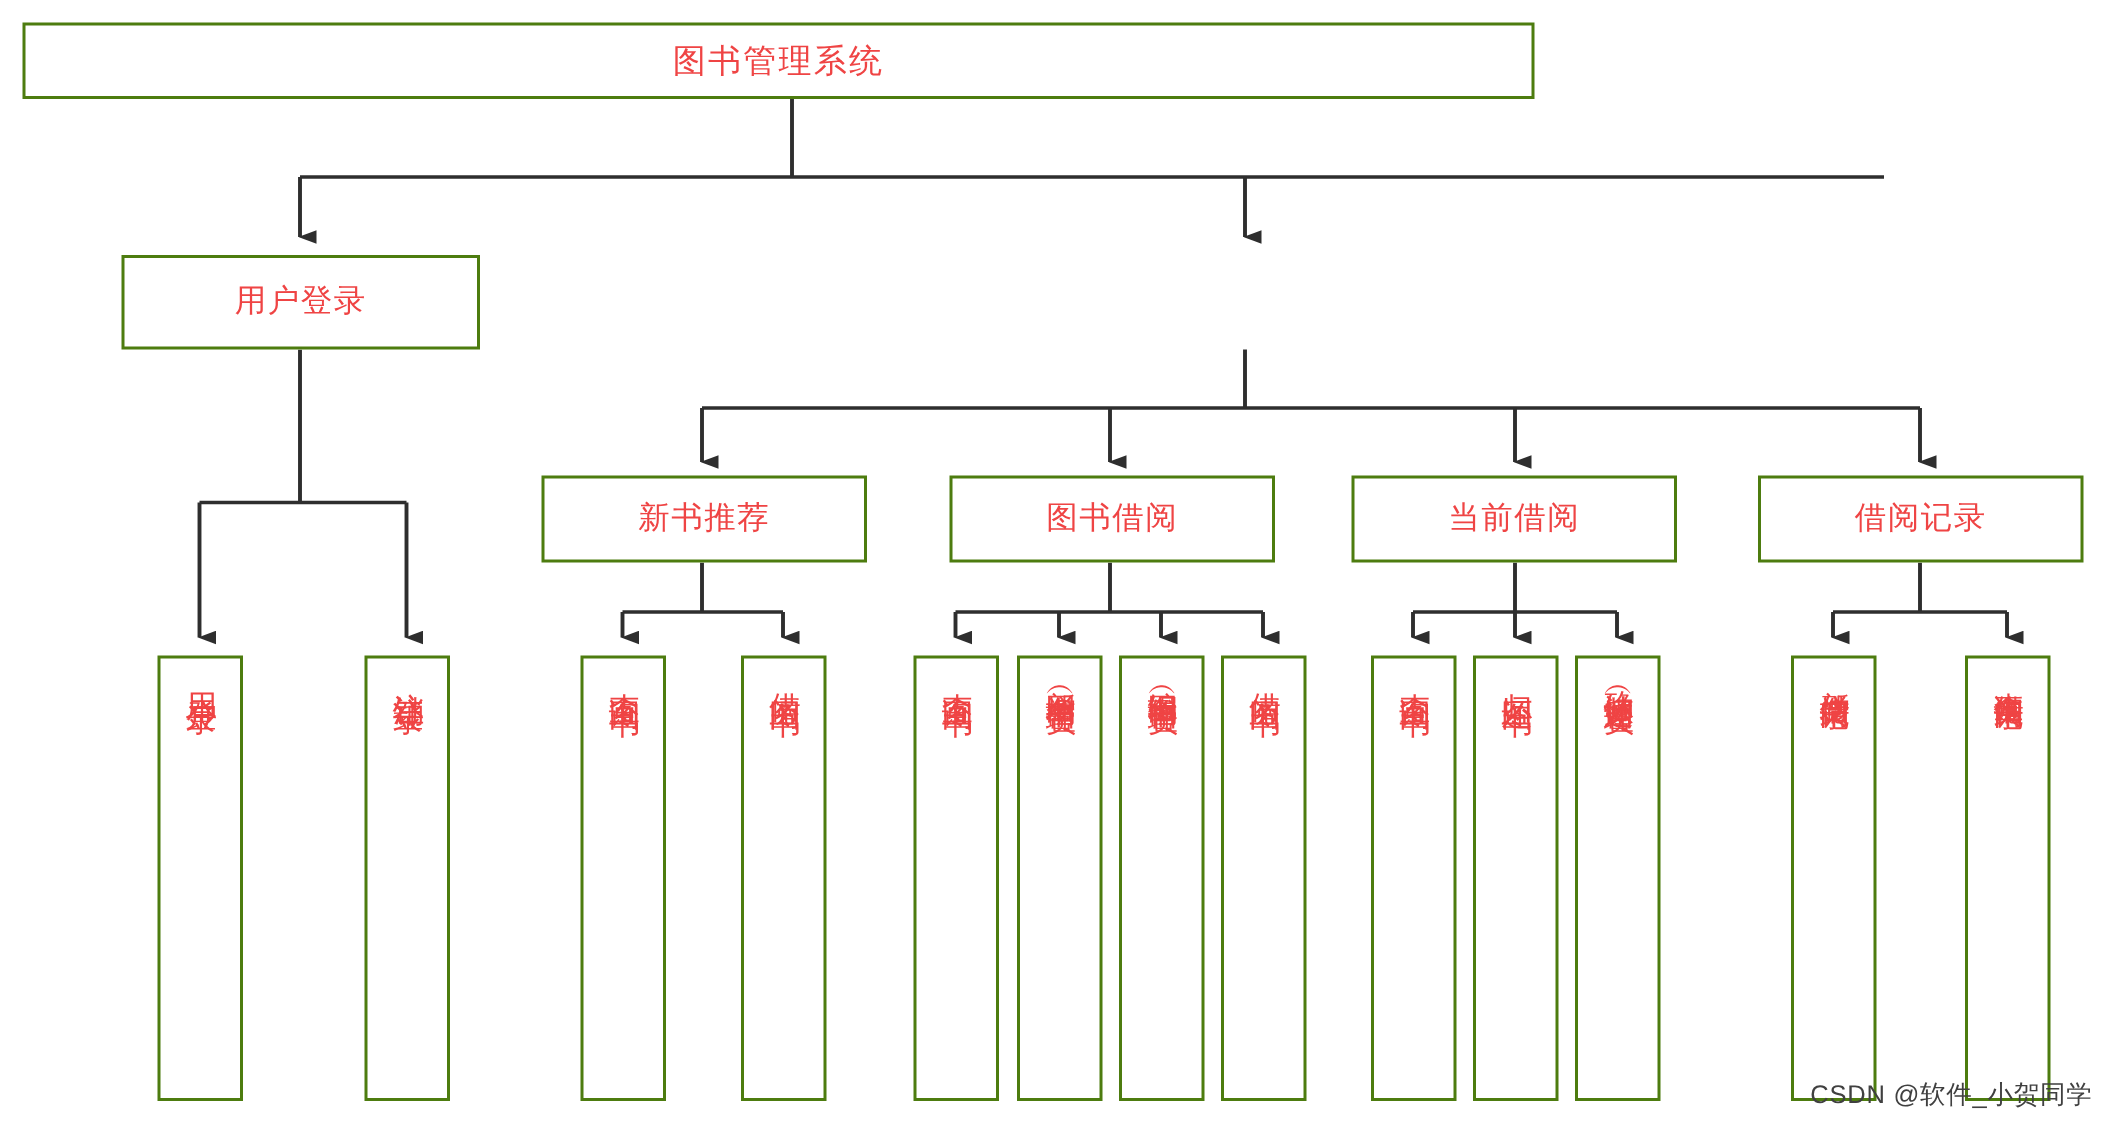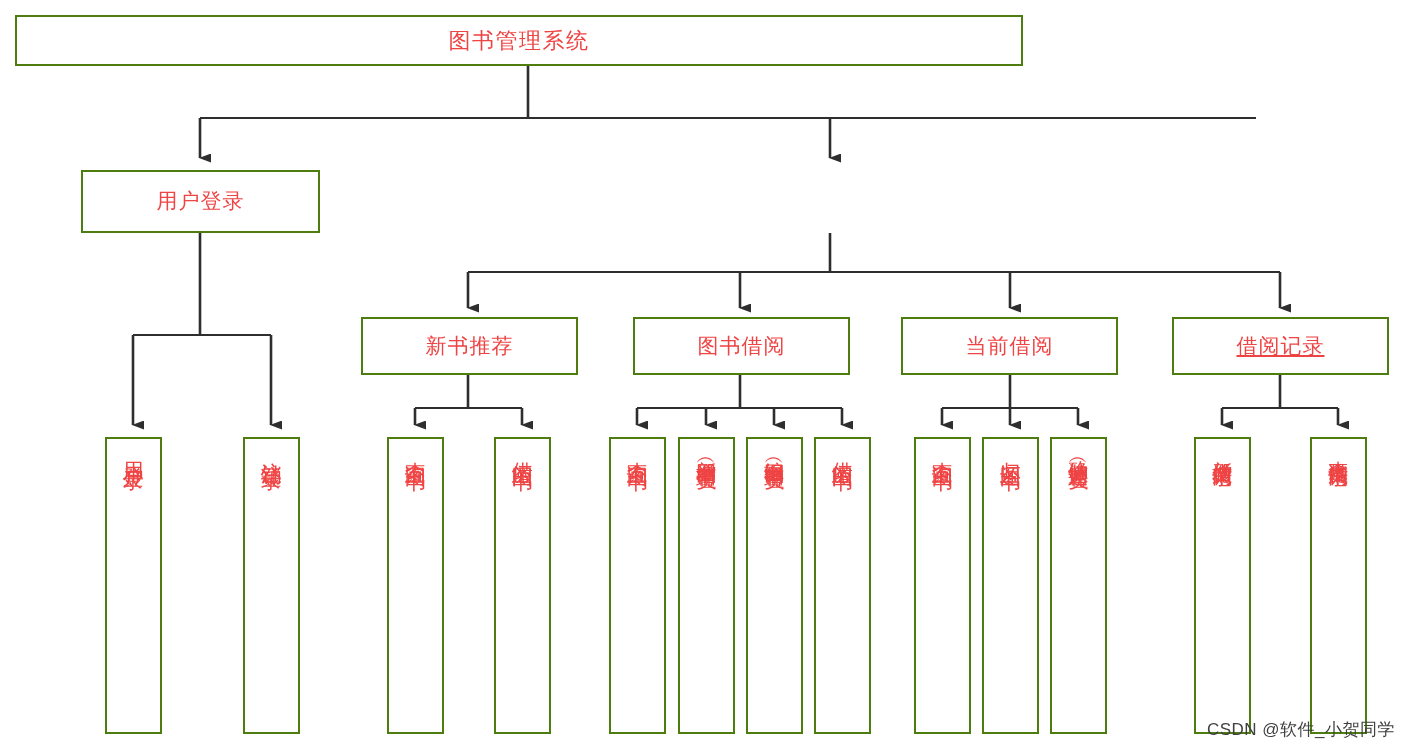--- a/index.html
+++ b/index.html
@@ -133,21 +133,21 @@
 
   <div class="node h" style="left:361px;top:317px;width:217px;height:58px;">
     <span class="lbl">新书推荐</span>
   </div>
   <div class="node h" style="left:633px;top:317px;width:217px;height:58px;">
     <span class="lbl">图书借阅</span>
   </div>
   <div class="node h" style="left:901px;top:317px;width:217px;height:58px;">
     <span class="lbl">当前借阅</span>
   </div>
-  <div class="node h" style="left:1172px;top:317px;width:217px;height:58px;text-decoration:underline;">
+  <div class="node h" style="left:1172px;top:317px;width:217px;height:58px;">
     <span class="lbl">借阅记录</span>
   </div>
 
   <div class="node v" style="left:105px;top:437px;width:57px;height:297px;">
     <span class="lbl">用户登录</span>
   </div>
   <div class="node v" style="left:243px;top:437px;width:57px;height:297px;">
     <span class="lbl">注销登录</span>
   </div>
 

